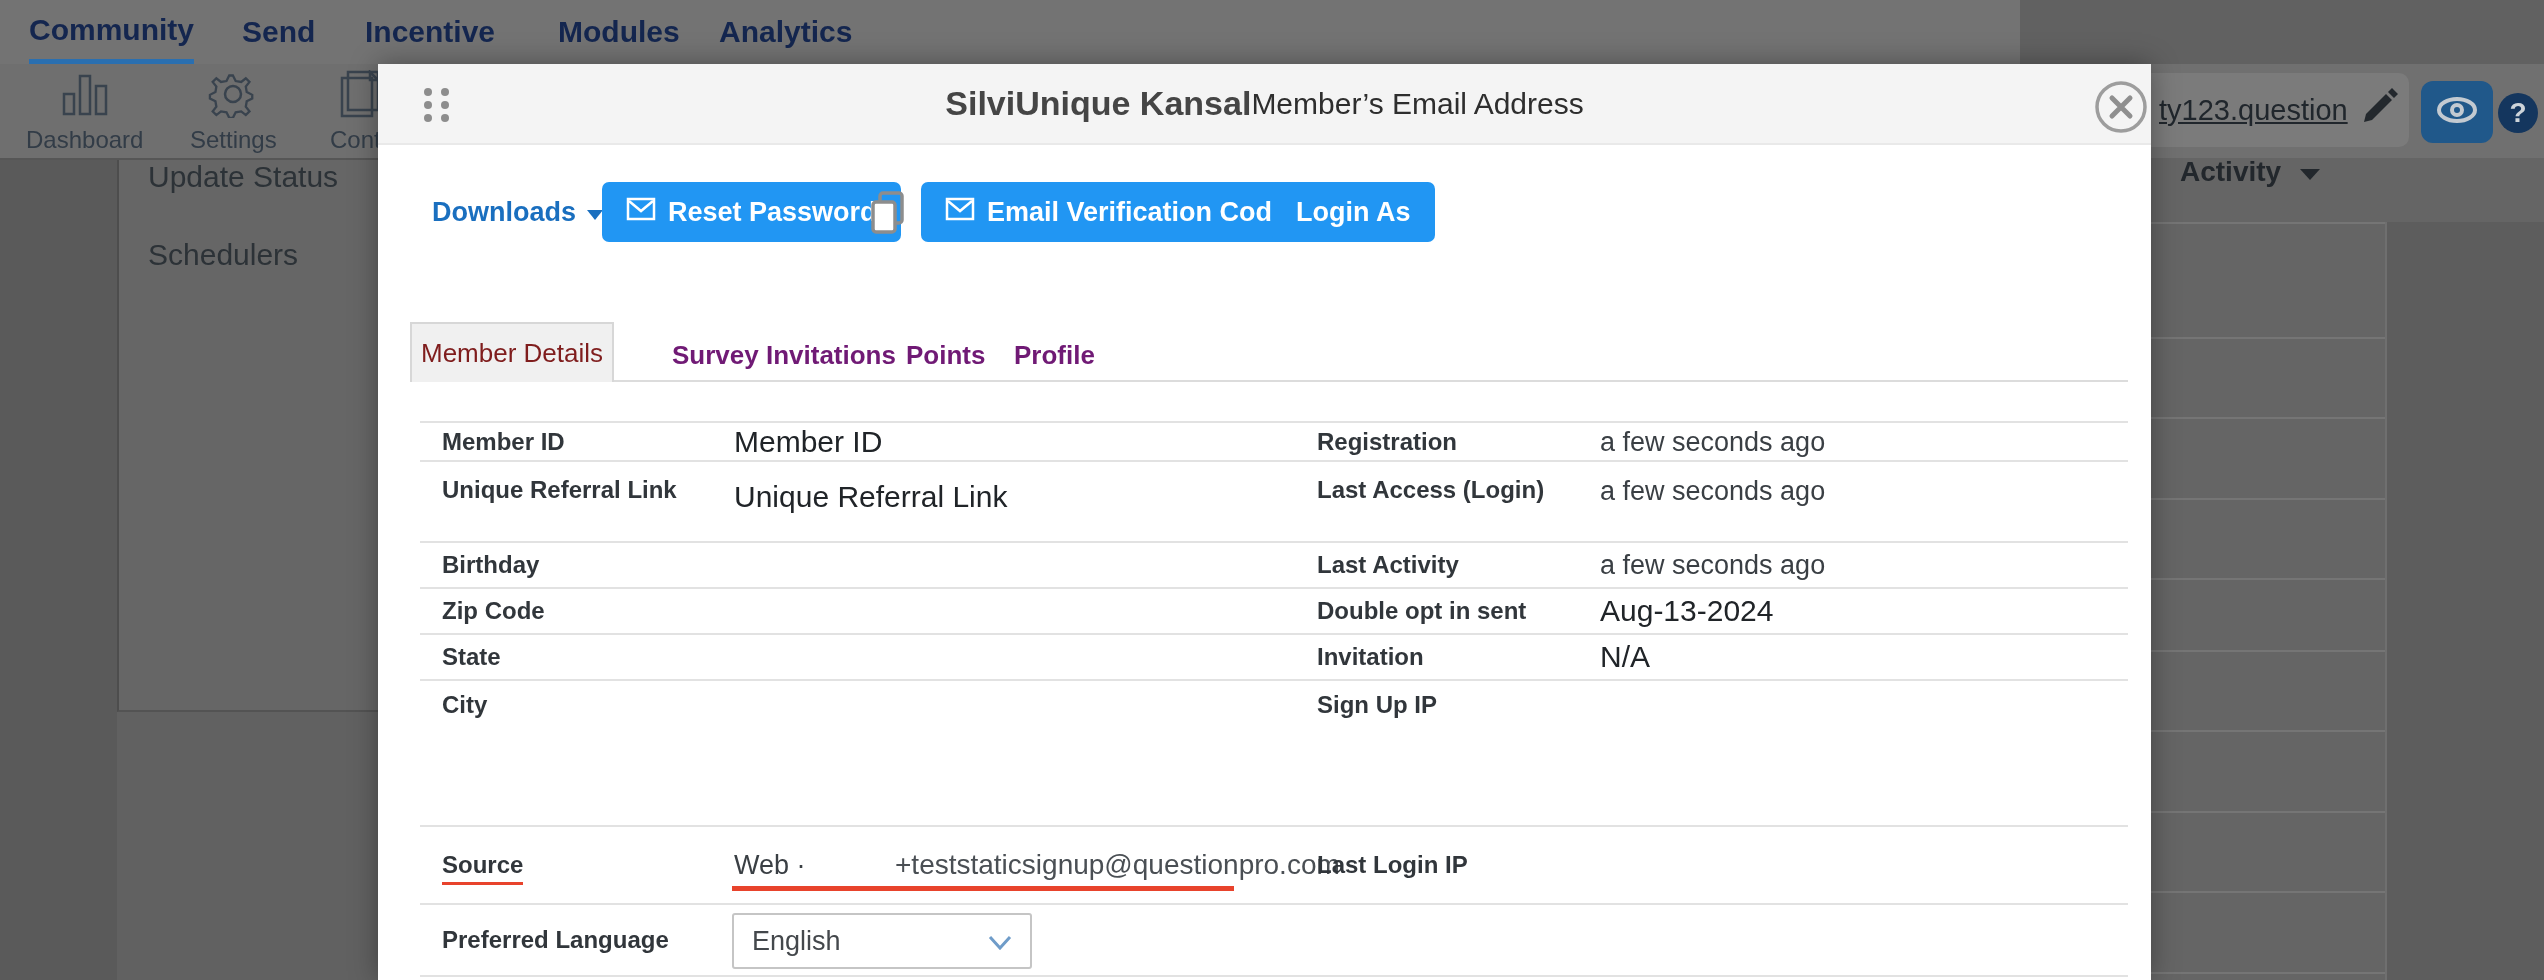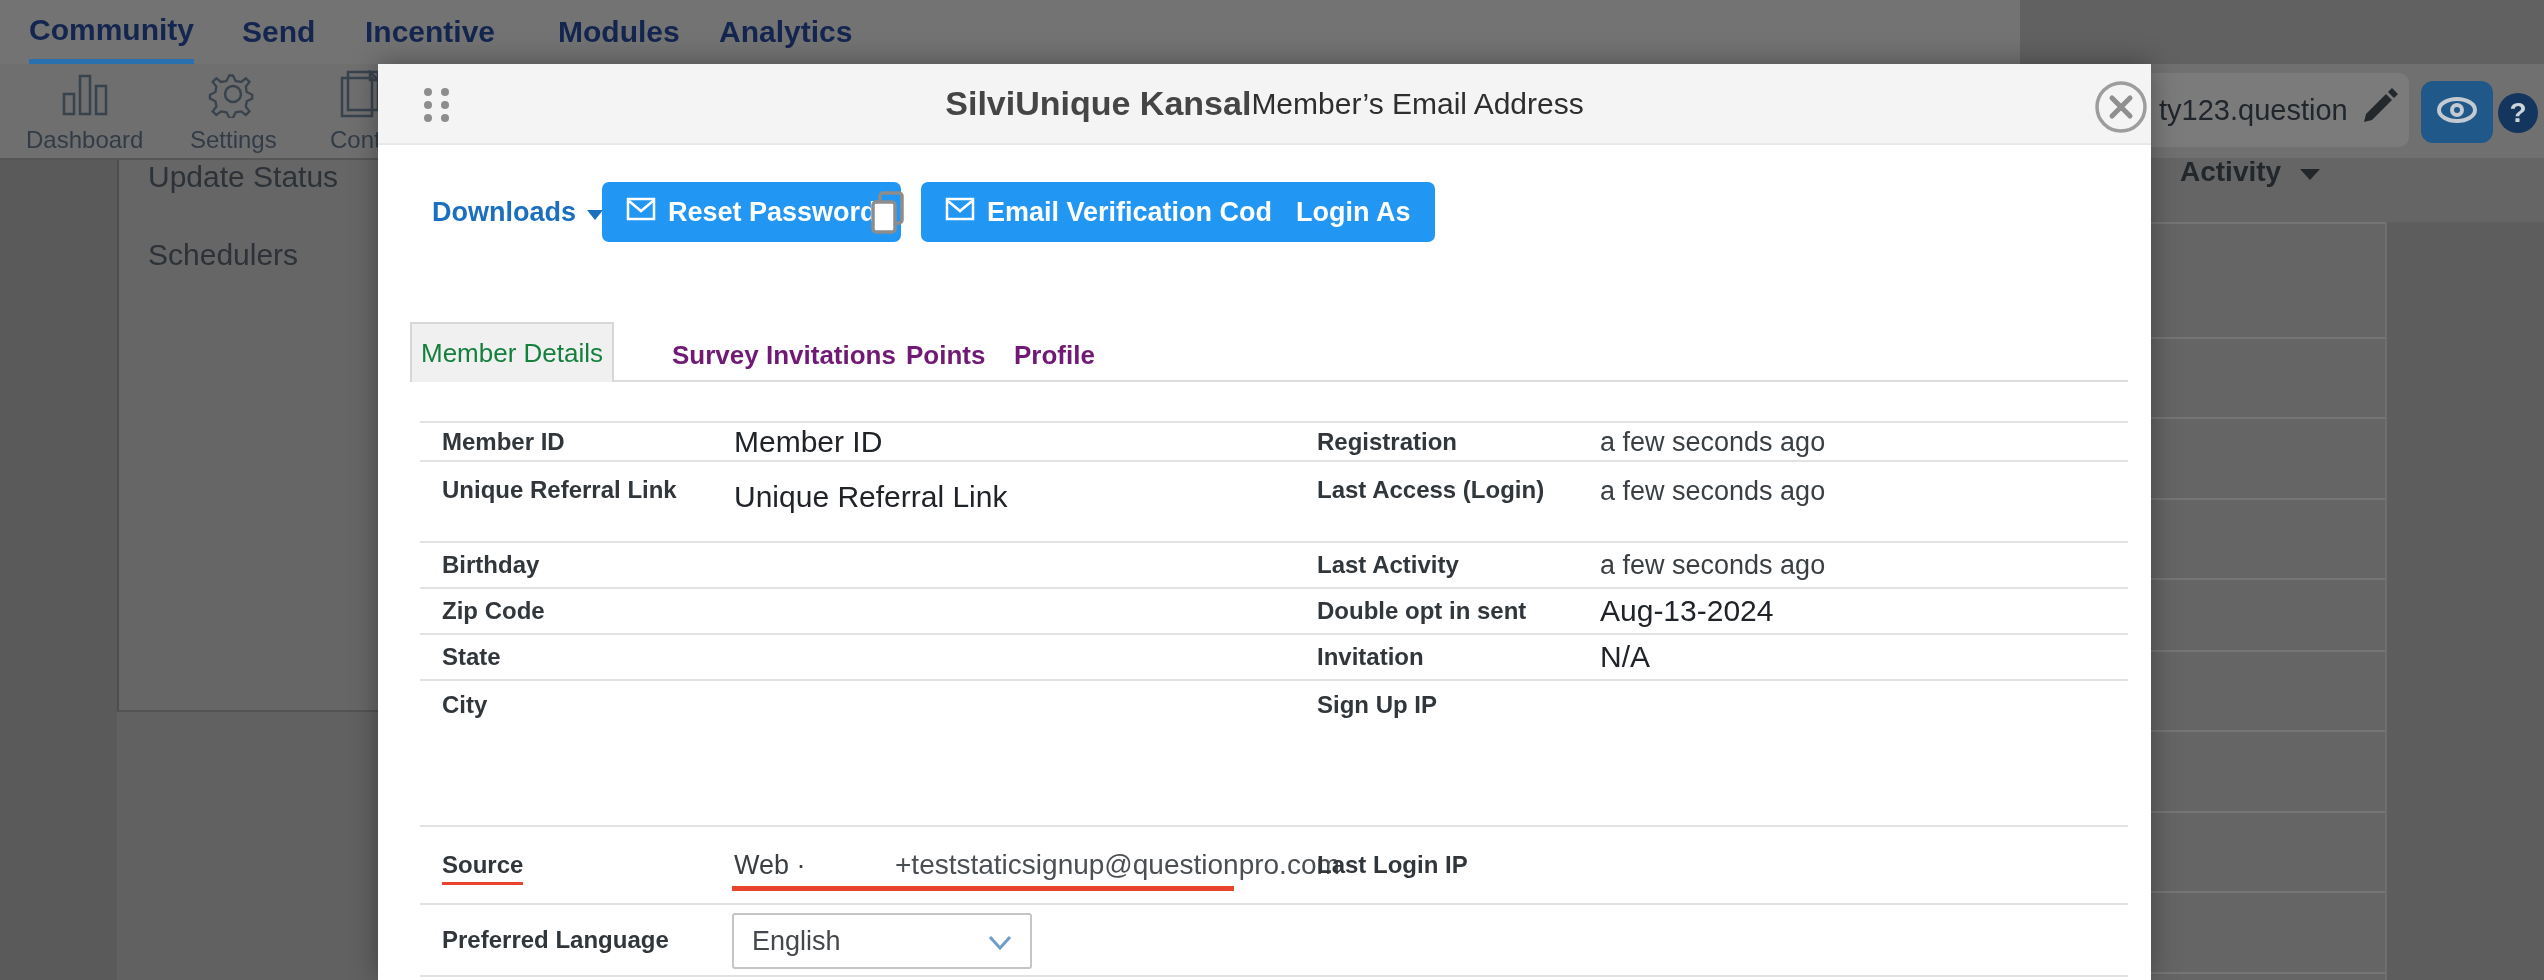--- a/index.html
+++ b/index.html
@@ -20,21 +20,21 @@
   .left-strip{position:absolute;left:0;top:0;width:117px;height:820px;background:#5a5a5a;}
   .side-panel{position:absolute;left:117px;top:0;width:261px;height:552px;background:#666;
               border-left:2px solid #4d4d4d;border-bottom:2px solid #535353;box-sizing:border-box;}
   .menu-item{position:absolute;left:29px;font-size:30px;color:#2c3237;white-space:nowrap;cursor:pointer;}
 
   
   .bg-right{position:absolute;left:2151px;top:64px;width:393px;height:916px;background:#656565;}
   .bg-head{position:absolute;left:0;top:0;width:393px;height:94px;background:#707070;}
   .bg-field{position:absolute;left:-20px;top:9px;width:278px;height:74px;background:#7b7b7b;border-radius:10px;
             display:flex;align-items:center;cursor:text;}
-  .bg-field span{margin-left:28px;font-size:29px;color:#20262c;}
+  .bg-field span{margin-left:28px;font-size:29px;color:#20262c;text-decoration:underline;}
   .eye-btn{position:absolute;left:270px;top:17px;width:72px;height:62px;background:#20588a;border-radius:12px;
            display:flex;align-items:center;justify-content:center;cursor:pointer;}
   .help-dot{position:absolute;left:347px;top:29px;width:40px;height:40px;border-radius:50%;background:#14365e;
             color:#cdd4da;font-size:28px;font-weight:700;display:flex;align-items:center;justify-content:center;cursor:pointer;}
   .members{position:absolute;left:29px;top:92px;font-size:28px;font-weight:600;color:#22272c;display:flex;align-items:center;gap:18px;cursor:pointer;}
   .bg-table{position:absolute;left:0;top:158px;width:393px;height:758px;}
   .bg-vline{position:absolute;left:234px;top:0;width:2px;height:758px;background:#6f6f6f;}
   .bg-rpanel{position:absolute;left:236px;top:0;width:157px;height:758px;background:#5d5d5d;}
   .bgline{position:absolute;left:0;width:234px;height:2px;background:#757575;}
 
@@ -54,21 +54,21 @@
   .dl-link{position:absolute;left:54px;top:0;height:60px;display:flex;align-items:center;gap:10px;
            font-size:27px;font-weight:600;color:#1a6fbf;cursor:pointer;}
   .blue-btn{position:absolute;top:0;height:60px;background:#2196f3;border:none;border-radius:7px;
             color:#fff;font-size:27px;font-weight:600;font-family:"Liberation Sans",sans-serif;
             display:flex;align-items:center;gap:12px;padding:0 24px;cursor:pointer;}
   .copy-ic{position:absolute;left:490px;top:8px;width:40px;height:46px;cursor:pointer;}
 
   .tabs{position:absolute;left:32px;top:258px;width:1718px;height:60px;border-bottom:2px solid #dcdcdc;box-sizing:border-box;}
   .tab-active{position:absolute;left:0;top:0;width:204px;height:60px;background:#f0f0f0;
               border:2px solid #d7d7d7;border-bottom:none;box-sizing:border-box;
-              display:flex;align-items:center;justify-content:center;font-size:26px;color:#15803d;cursor:pointer;}
+              display:flex;align-items:center;justify-content:center;font-size:26px;color:#7f1d1d;cursor:pointer;}
   .tab-link{position:absolute;top:4px;height:58px;display:flex;align-items:center;
             font-size:26px;font-weight:600;color:#701a75;cursor:pointer;}
 
   .dtable{position:absolute;left:42px;top:357px;width:1708px;}
   .drow{position:relative;border-bottom:2px solid #e2e2e2;box-sizing:border-box;}
   .drow.first{border-top:2px solid #e2e2e2;}
   .cell{position:absolute;top:50%;transform:translateY(-50%);white-space:nowrap;}
   .lab{left:22px;font-size:24px;font-weight:700;color:#31363b;}
   .val1{left:314px;}
   .lab2{left:897px;font-size:24px;font-weight:700;color:#31363b;}

